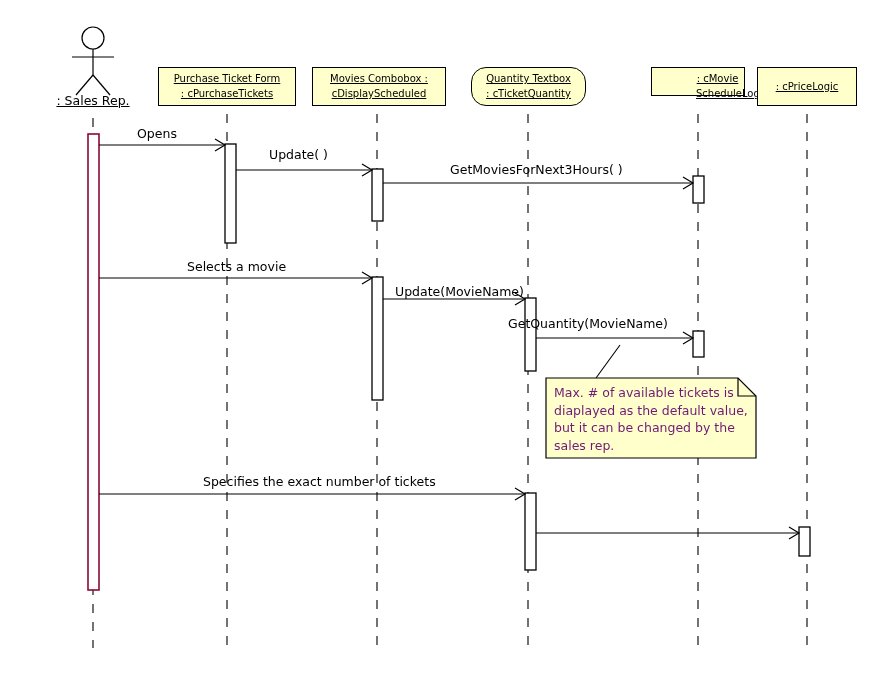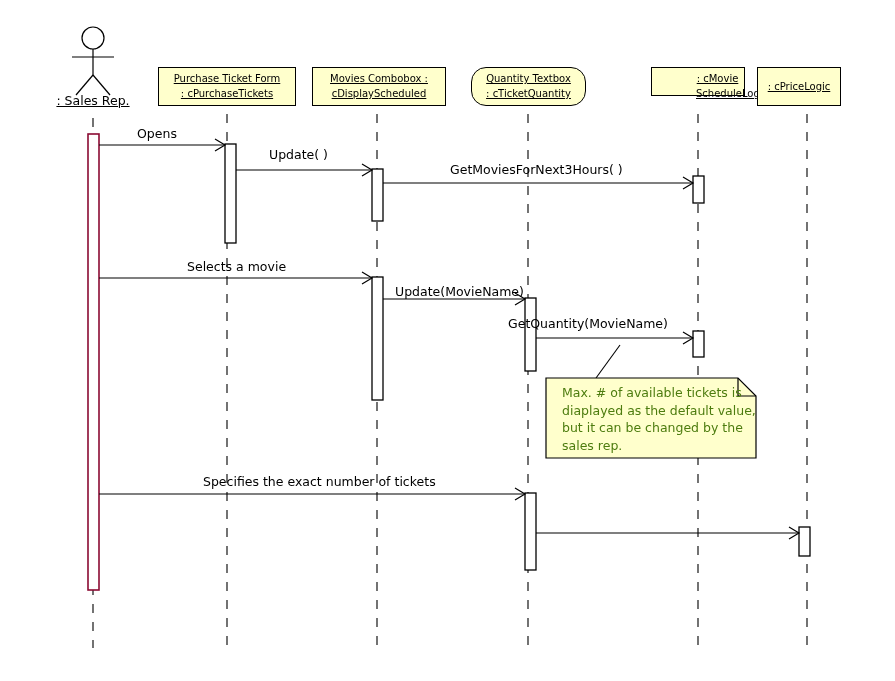--- a/index.html
+++ b/index.html
@@ -53,22 +53,22 @@
     font-size: 12.5px;
     color: #000000;
     white-space: nowrap;
   }
   .note-box {
     position: absolute;
     background: #ffffcc;
     box-sizing: border-box;
     font-size: 12.5px;
     line-height: 17.5px;
-    color: #4d7c0f;
-    padding: 6px 8px 5px 16px;
+    color: #701a75;
+    padding: 6px 8px 5px 8px;
   }
   .note-box .note-line {
     display: block;
     white-space: nowrap;
   }
 </style>
 </head>
 <body>
 
 <div id="diagram-root">
@@ -156,21 +156,21 @@
   <div class="lifeline-box" style="left:471px; top:67px; width:115px; height:39px;border-radius:15px;">
     <span class="ln">Quantity Textbox</span>
     <span class="ln">: cTicketQuantity</span>
   </div>
 
   <div class="lifeline-box" style="left:651px; top:67px; width:94px; height:29px;padding-left:44px;">
     <span class="ln">: cMovie</span>
     <span class="ln">ScheduleLogic</span>
   </div>
 
-  <div class="lifeline-box" style="left:757px; top:67px; width:84px; height:39px; display:flex; align-items:center; justify-content:center;">
+  <div class="lifeline-box" style="left:757px; top:67px; width:100px; height:39px; display:flex; align-items:center; justify-content:center;">
     <span class="ln">: cPriceLogic</span>
   </div>
 
   <div class="msg-label" style="left:137px; top:126px;">Opens</div>
 
   <div class="msg-label" style="left:269px; top:147px;">Update( )</div>
 
   <div class="msg-label" style="left:450px; top:162px;">GetMoviesForNext3Hours( )</div>
 
   <div class="msg-label" style="left:187px; top:259px;">Selects a movie</div>

